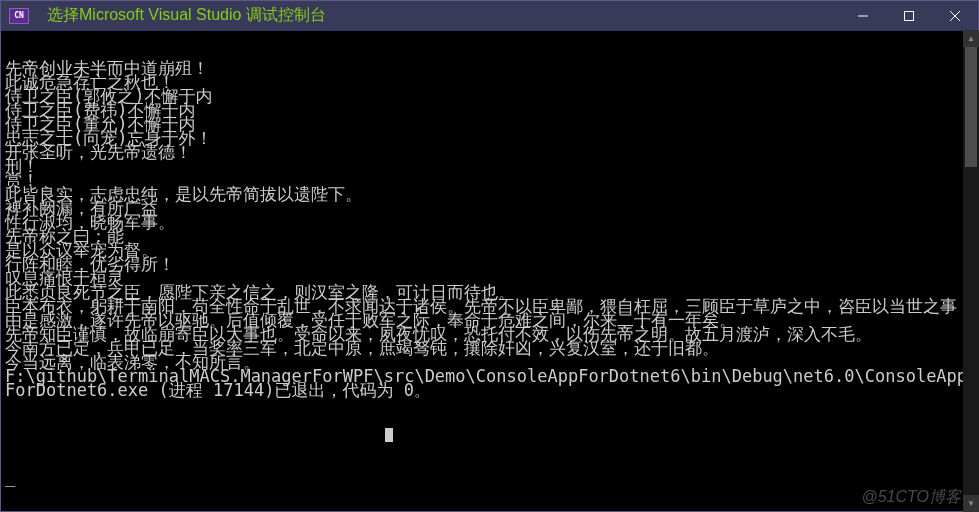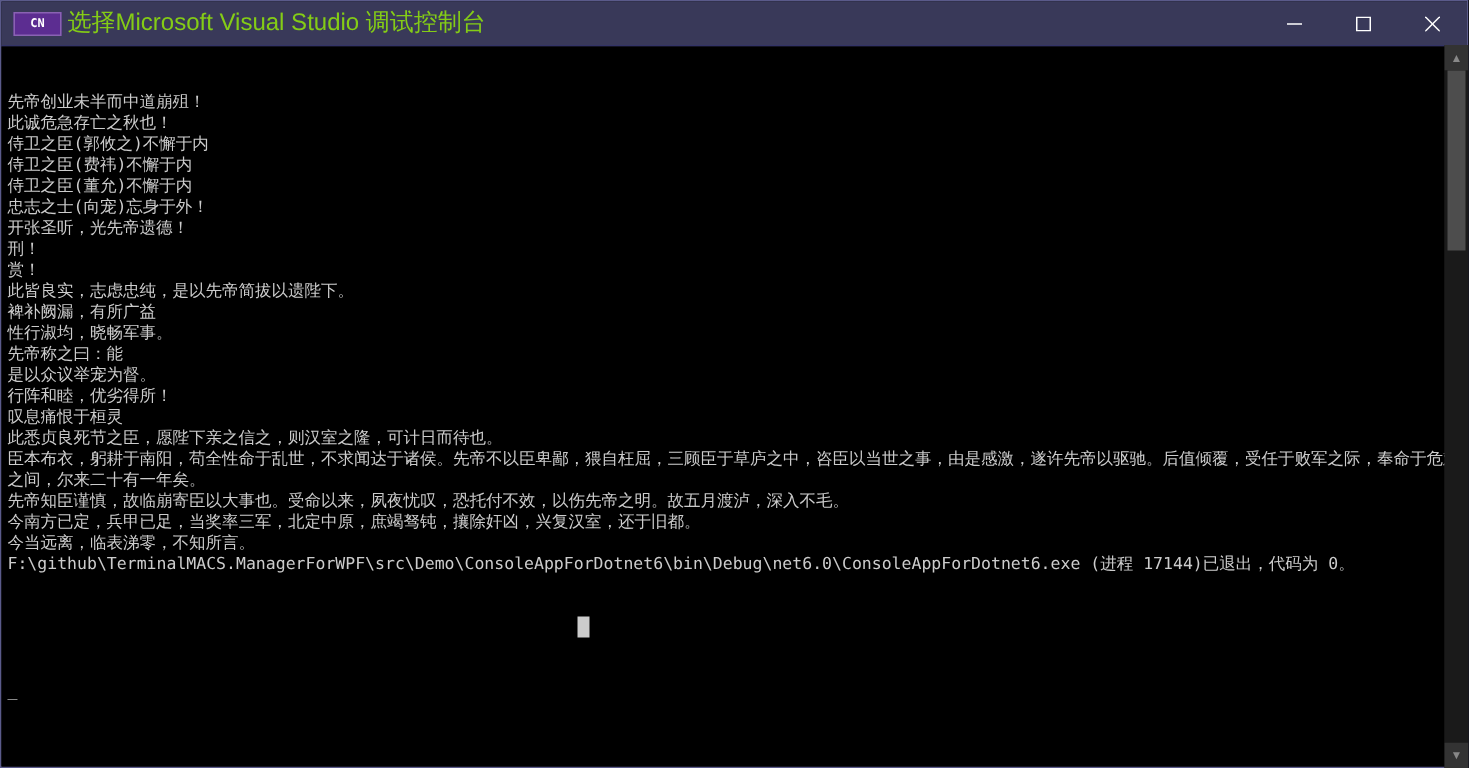--- a/index.html
+++ b/index.html
@@ -44,24 +44,24 @@
     .titlebar {
       background: #3c3c5c;
     }
     .titlebar {
       background: #383854;
     }
     .titlebar {
       background: #393959;
     }
     .titlebar .icon-box {
-      width: 32px;
+      width: 20px;
       height: 16px;
       margin-left: 8px;
-      margin-right: 4px;
+      margin-right: 18px;
       background: #5c2d91;
       border: 1px solid #8a62b3;
       display: flex;
       align-items: center;
       justify-content: center;
       color: #fff;
       font-size: 8px;
       font-weight: bold;
       font-family: Consolas, monospace;
     }
@@ -83,21 +83,21 @@
       align-items: center;
       justify-content: center;
       color: #ffffff;
     }
     .win-btn svg { width: 10px; height: 10px; }
     .console-area {
       flex: 1;
       background: #0c0c0c;
       color: #cccccc;
       font-family: "NSimSun", "SimSun", Consolas, monospace;
-      font-size: 11px;
+      font-size: 17px;
       line-height: 14px;
       padding: 2px 4px 16px 4px;
       white-space: pre;
       overflow: hidden;
       position: relative;
     }
     .console-area {
       background: #000000;
     }
     .console-line {
@@ -191,13 +191,14 @@
       <span>▲</span>
     </div>
     <div class="scroll-track">
       <div class="scroll-thumb"></div>
     </div>
     <div class="scroll-btn">
       <span>▼</span>
     </div>
   </div>
 
+  <div class="watermark">@51CTO博客</div>
 </div>
 
 </body></html>

